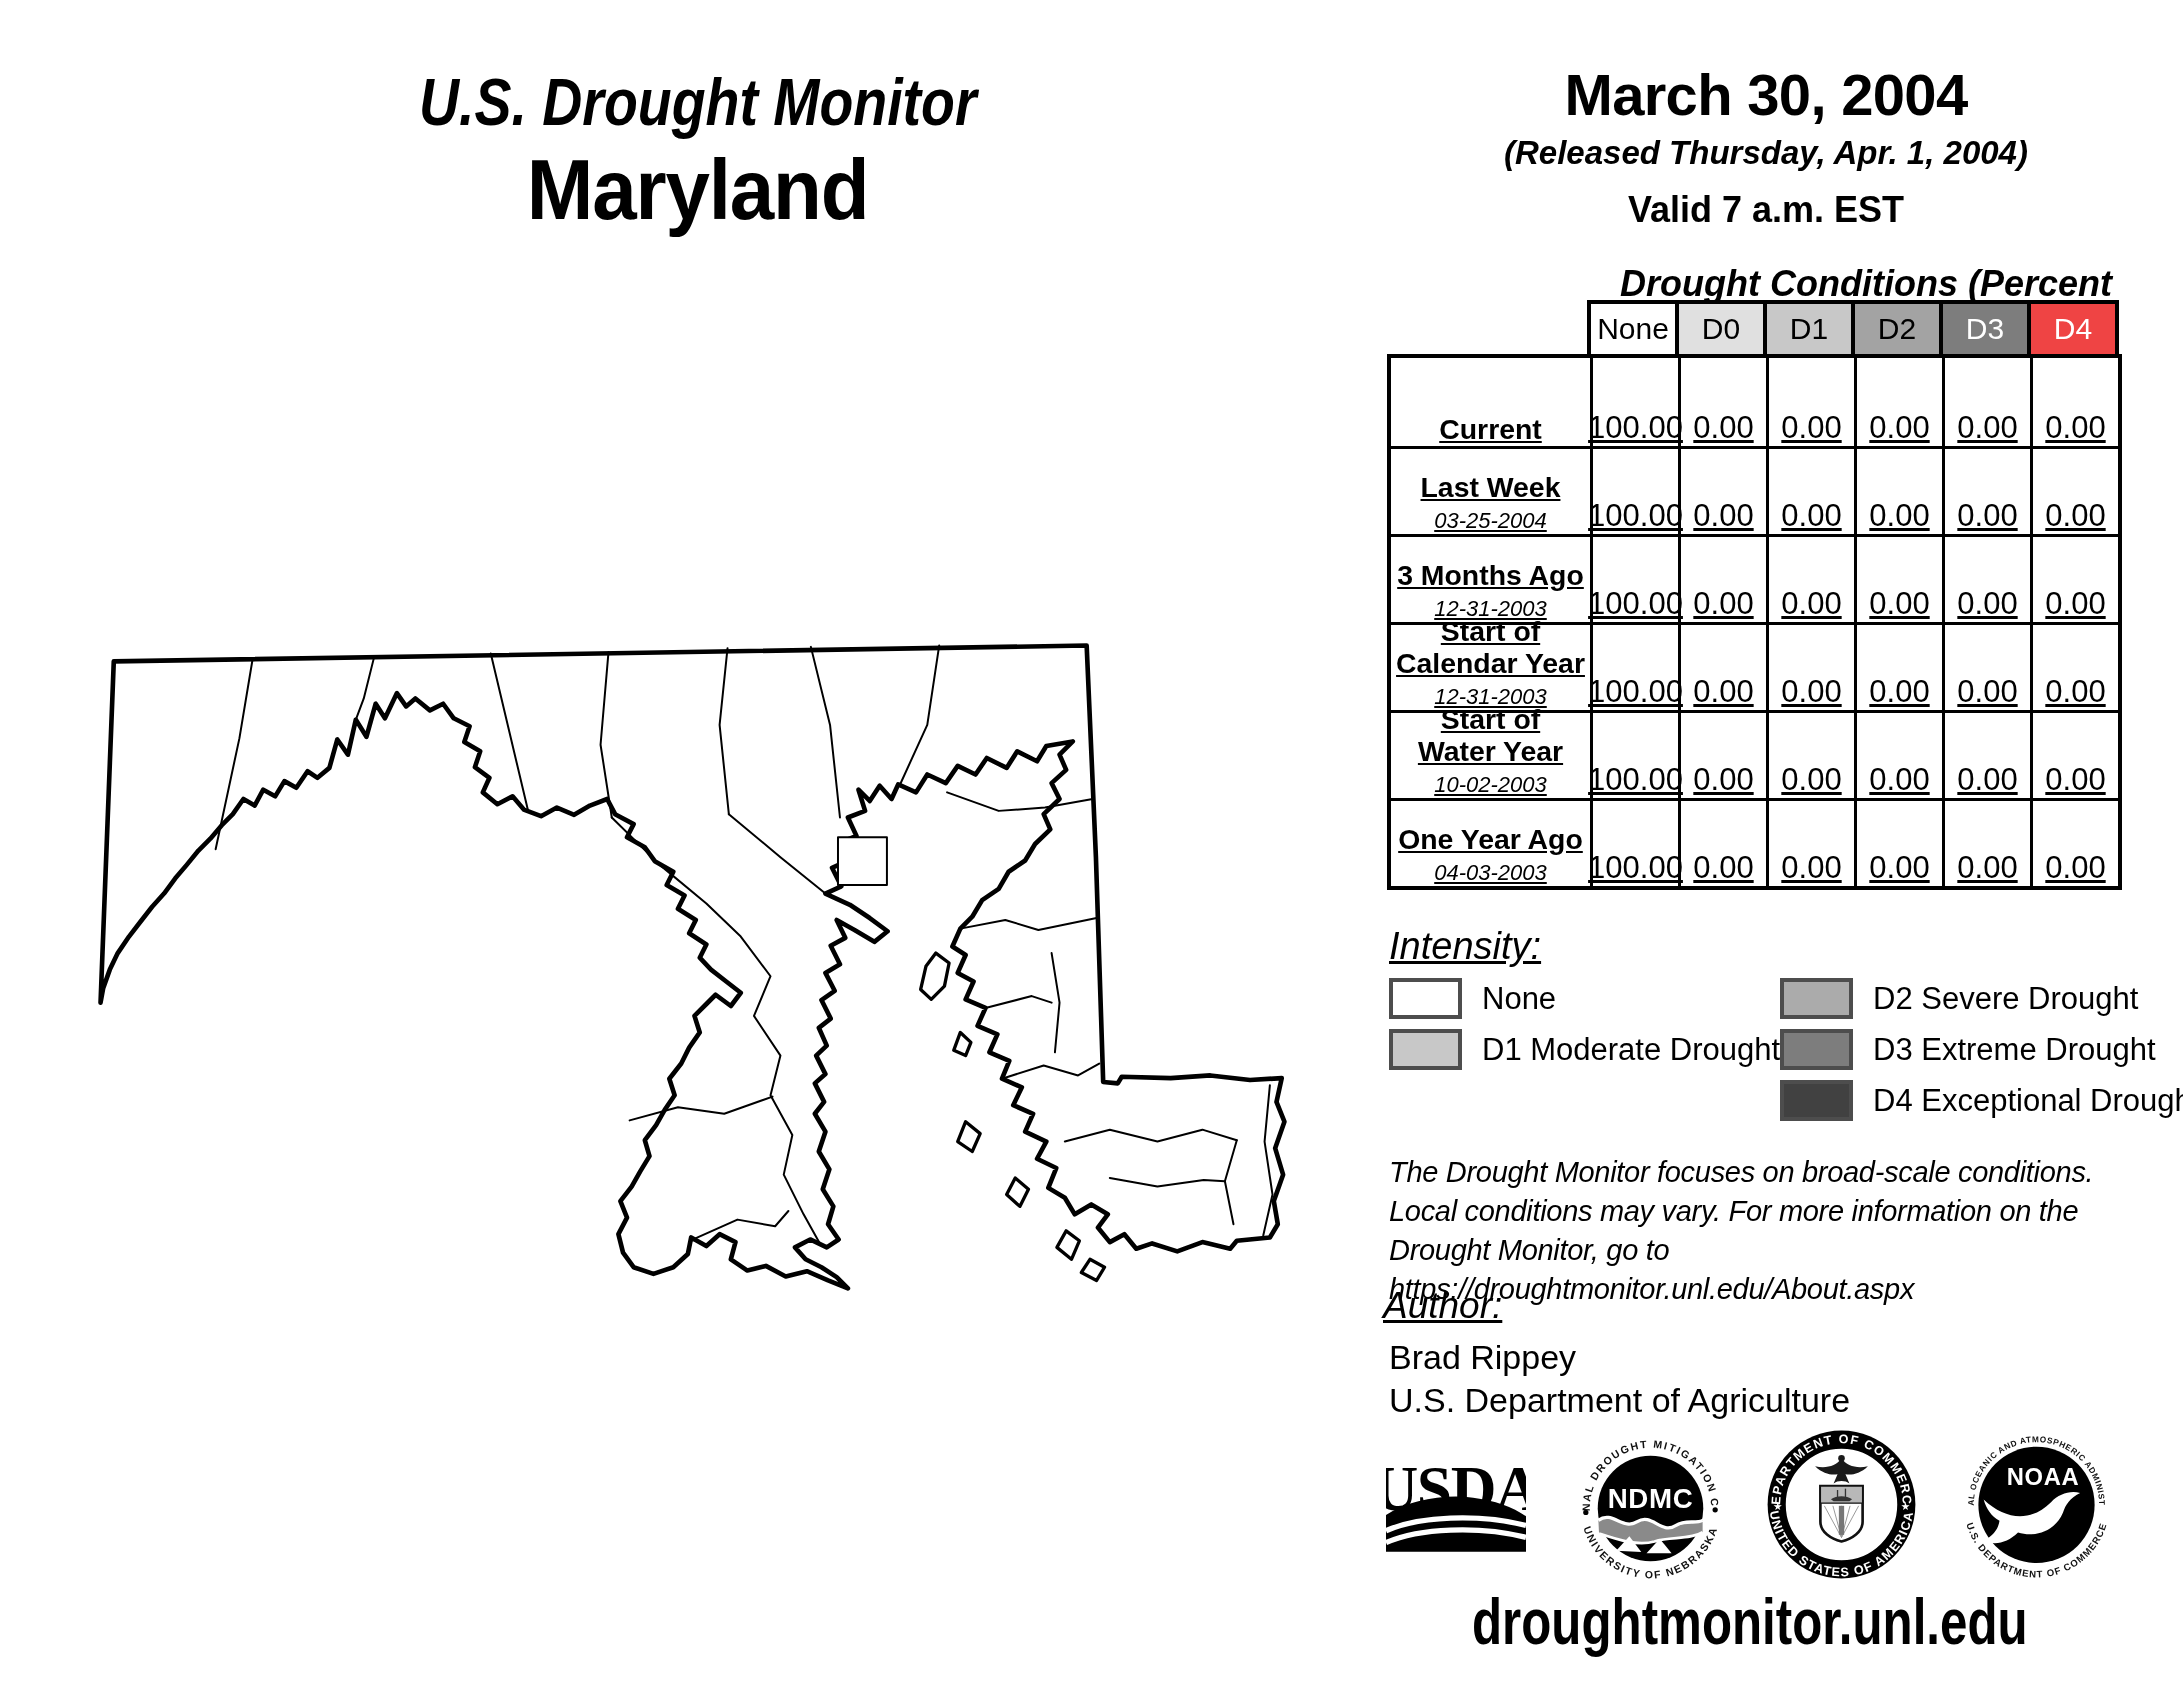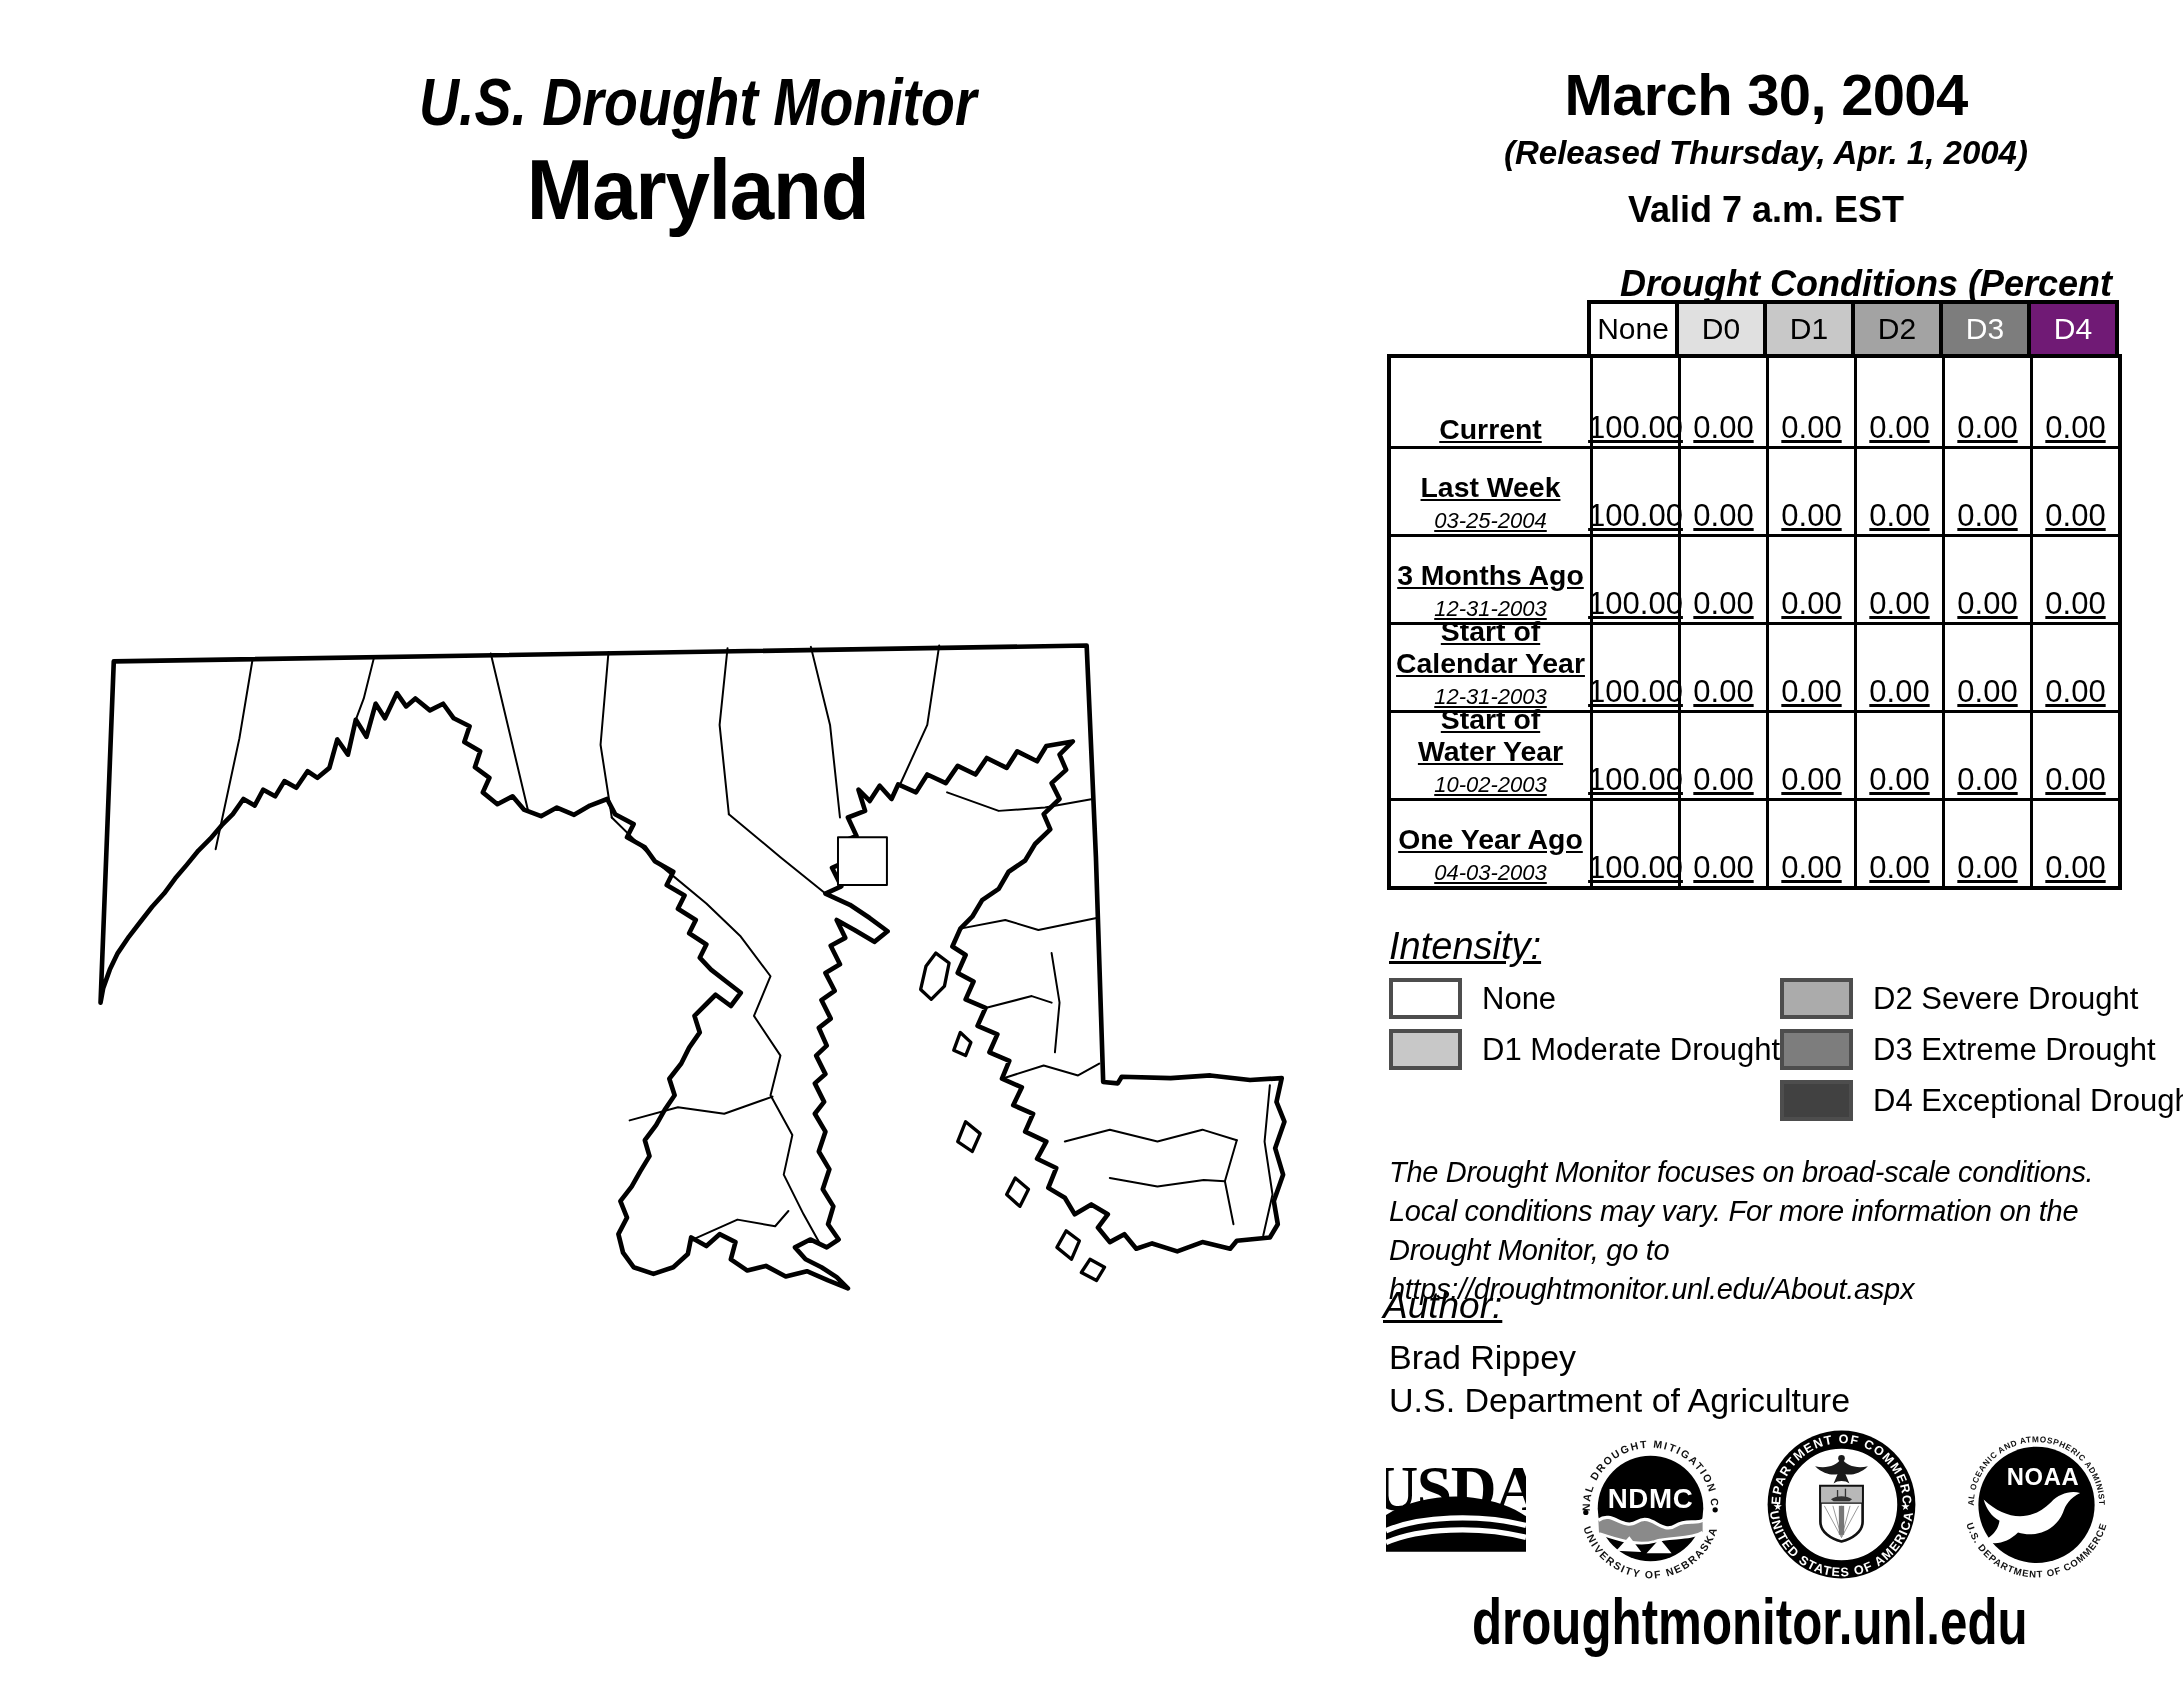--- a/index.html
+++ b/index.html
@@ -58,21 +58,21 @@
 <div class="abs ctr rc date2">(Released Thursday, Apr. 1, 2004)</div>
 <div class="abs ctr rc date3">Valid 7 a.m. EST</div>
 
 <div class="abs tbl-title">Drought Conditions (Percent Area)</div>
 <div class="abs hdr-row" id="hdr-row">
     <div class="hdr-cell" style="background: rgb(255, 255, 255); color: rgb(0, 0, 0);">None</div>
     <div class="hdr-cell" style="background: rgb(224, 224, 224); color: rgb(0, 0, 0);">D0</div>
     <div class="hdr-cell" style="background: rgb(200, 200, 200); color: rgb(0, 0, 0);">D1</div>
     <div class="hdr-cell" style="background: #a3a3a3; color: rgb(0, 0, 0);">D2</div>
     <div class="hdr-cell" style="background: rgb(125, 125, 125); color: rgb(255, 255, 255);">D3</div>
-    <div class="hdr-cell" style="background: #701a75; color: rgb(255, 255, 255);">D4</div>
+    <div class="hdr-cell" style="background: #ef4444; color: rgb(255, 255, 255);">D4</div>
   </div>
 <div class="abs tbl-body" id="tbl-body">
     <div class="tb-cell c0 r0">
       <div class="rl">Current</div>
     </div>
     <div class="tb-cell r0">
       <span class="tv">100.00</span>
     </div>
     <div class="tb-cell r0">
       <span class="tv">0.00</span>

